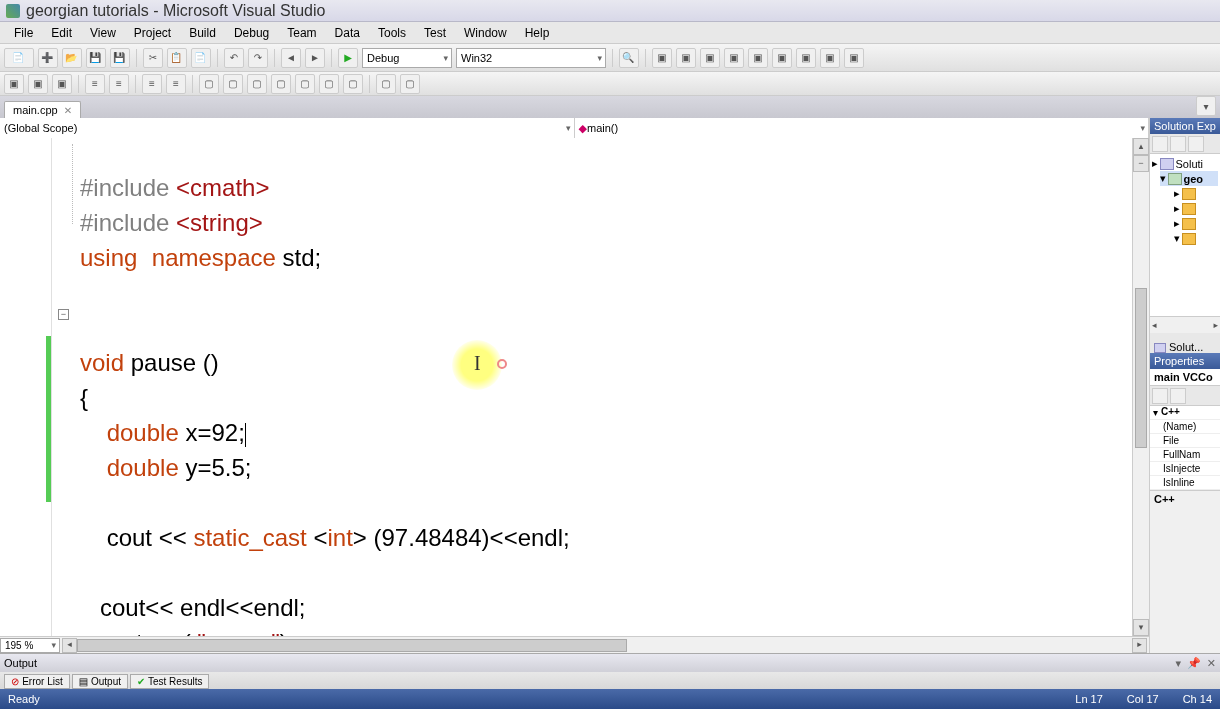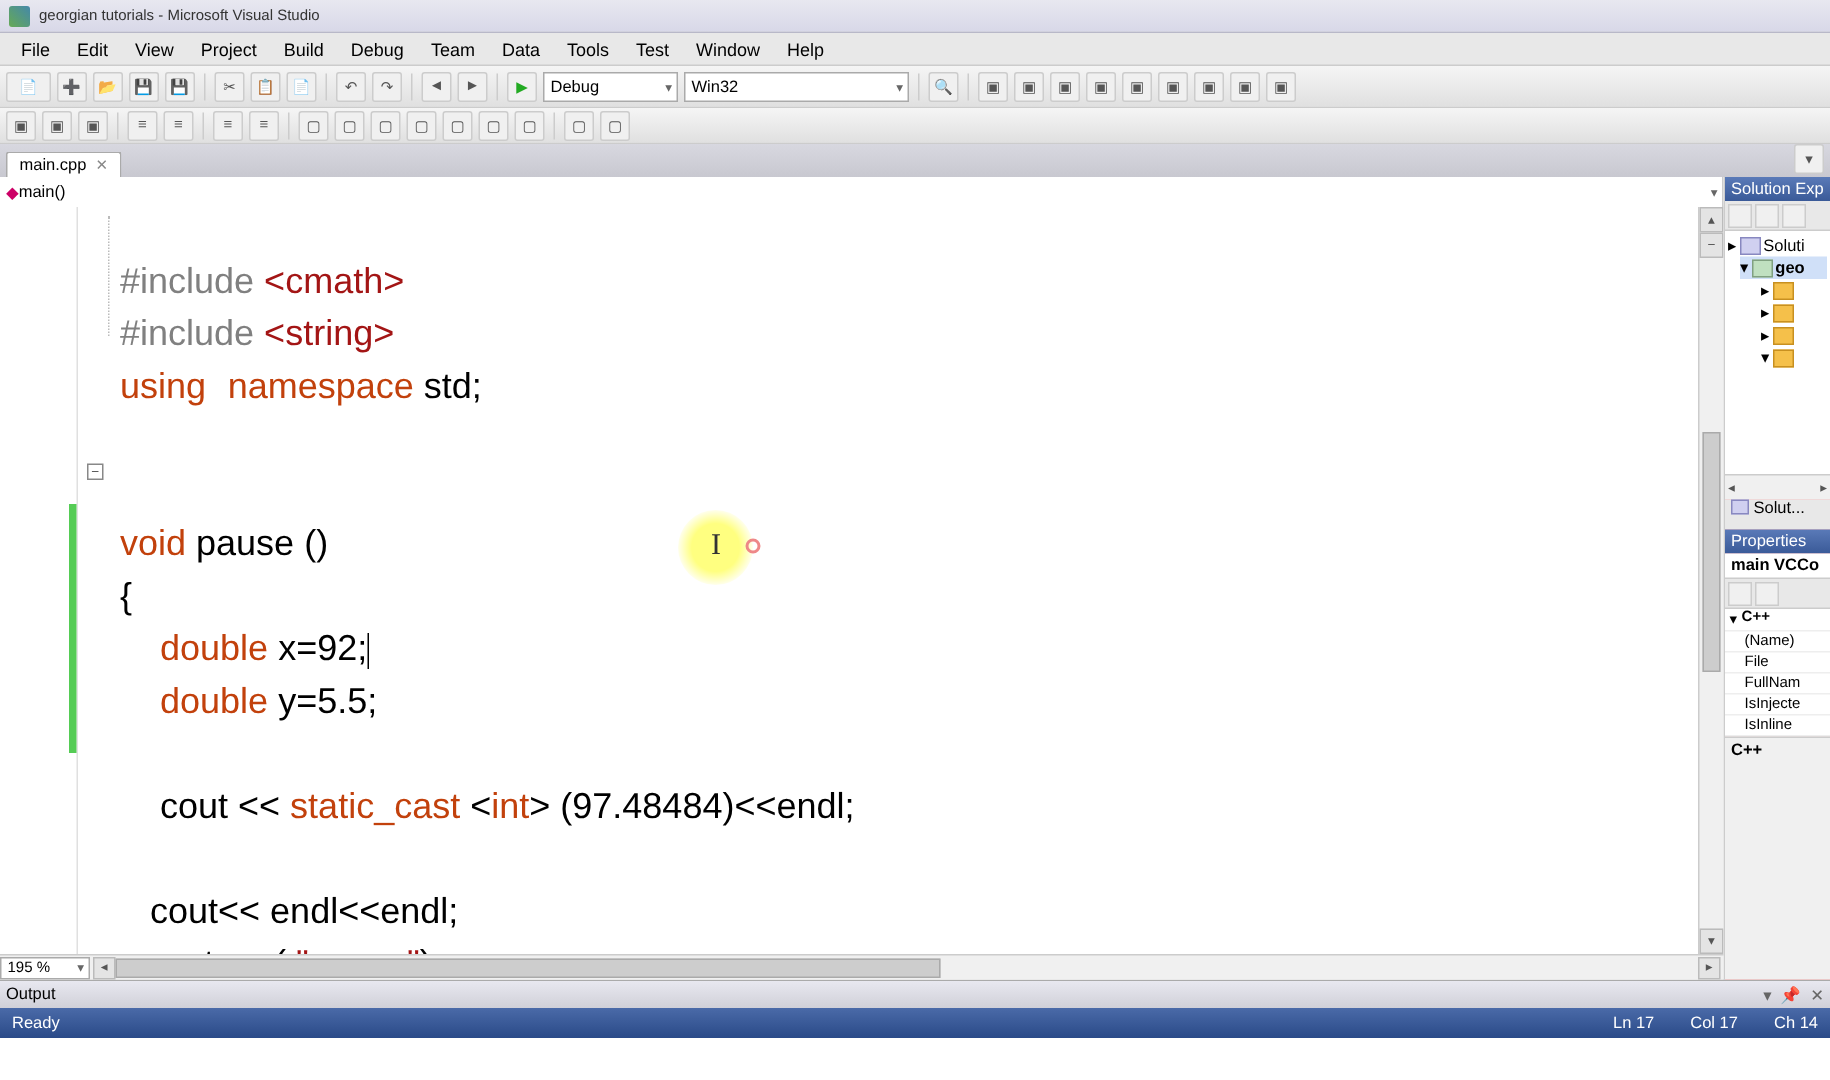--- a/index.html
+++ b/index.html
@@ -1,19 +1,19 @@
 <!DOCTYPE html>
 <html><head>
 <meta charset="utf-8">
 <style>
   * { margin:0; padding:0; box-sizing:border-box; font-family:"Segoe UI",Tahoma,sans-serif; }
   body { width:1220px; height:720px; overflow:hidden; background:#fff; font-size:12px; }
   .titlebar { height:22px; background:linear-gradient(#e8e8f0,#d8d8e8); display:flex; align-items:center; padding:0 6px; border-bottom:1px solid #b8b8c8; }
   .titlebar .logo { width:14px; height:14px; background:linear-gradient(45deg,#6a5,#48a); border-radius:2px; margin-right:6px; }
-  .titlebar .title { font-size:10px; color:#333; }
+  .titlebar .title { font-size:16px; color:#333; }
   .menubar { height:22px; background:#e8e8e8; display:flex; align-items:center; padding:0 6px; gap:2px; border-bottom:1px solid #ccc; }
   .menubar span { padding:2px 8px; cursor:pointer; }
   .toolbar1 { height:28px; background:linear-gradient(#f5f5f5,#e0e0e0); display:flex; align-items:center; padding:0 4px; gap:4px; border-bottom:1px solid #ccc; }
   .tbtn { width:20px; height:20px; background:#f0f0f0; border:1px solid #ccc; border-radius:2px; display:flex; align-items:center; justify-content:center; font-size:10px; color:#555; }
   .tbtn.wide { width:30px; }
   .sep { width:1px; height:18px; background:#ccc; margin:0 2px; }
   .combo { height:20px; background:#fff; border:1px solid #aaa; display:flex; align-items:center; padding:0 4px; font-size:11px; position:relative; }
   .combo::after { content:"▾"; position:absolute; right:3px; color:#666; font-size:9px; }
   .toolbar2 { height:24px; background:linear-gradient(#f5f5f5,#e0e0e0); display:flex; align-items:center; padding:0 4px; gap:4px; border-bottom:1px solid #ccc; }
   .tabstrip { height:22px; background:linear-gradient(#d8d8e0,#c8c8d0); display:flex; align-items:flex-end; padding:0 4px; }
@@ -156,20 +156,23 @@
     <span class="x">✕</span>
   </div>
   <div style="flex:1"></div>
   <div class="tbtn" style="margin-bottom:2px">▾</div>
 </div>
 
 <div class="main">
   <div class="editor-col">
     <div class="nav-combos">
       <div class="combo">
+          <span>(Global Scope)</span>
+        </div>
+      <div class="combo">
           <span style="color:#c06">◆ </span>
           <span>main()</span>
         </div>
     </div>
 
     <div class="code-area">
       <div class="gutter">
         <div class="change-bar" style="top:198px;height:166px"></div>
       </div>
       <div class="fold" style="top:171px">−</div>
@@ -250,21 +253,21 @@
       <div class="tree-row" style="margin-left:22px">
           <span>▾</span>
           <span class="tree-icon folder"></span>
         </div>
     </div>
     <div style="height:17px;background:#f0f0f0;border-top:1px solid #ccc;display:flex;align-items:center">
       <span style="font-size:9px;padding:0 2px;color:#555">◂</span>
         <span style="flex:1"></span>
         <span style="font-size:9px;padding:0 2px;color:#555">▸</span>
     </div>
-    <div style="height:20px;background:#e8e8e8;display:flex;align-items:flex-start;padding:0 4px">
+    <div style="height:20px;background:#e8e8e8;display:flex;align-items:flex-end;padding:0 4px">
       <span class="tree-icon sln" style="width:12px;height:10px;margin-right:3px"></span>
       <span>Solut...</span>
     </div>
 
     <div class="panel-title">Properties</div>
     <div style="padding:2px 4px;background:#fff;border-bottom:1px solid #ccc;white-space:nowrap"><b>main VCCo</b></div>
     <div class="panel-toolbar">
       <div class="ptbtn"></div>
       <div class="ptbtn"></div>
     </div>
@@ -300,20 +303,25 @@
 
 <div class="output-area">
   <div class="output-title">
     <span>Output</span>
     <span class="out-ctrls">
       <span>▾</span>
       <span>📌</span>
       <span>✕</span>
     </span>
   </div>
+  <div class="output-tabs">
+    <div class="out-tab"><span style="color:#c00">⊘ </span><span>Error List</span></div>
+    <div class="out-tab"><span>▤ </span><span>Output</span></div>
+    <div class="out-tab"><span style="color:#2a2">✔ </span><span>Test Results</span></div>
+  </div>
 </div>
 
 <div class="statusbar">
   <span>Ready</span>
   <span style="display:flex;gap:24px">
     <span>Ln 17</span>
     <span>Col 17</span>
     <span>Ch 14</span>
   </span>
 </div>

